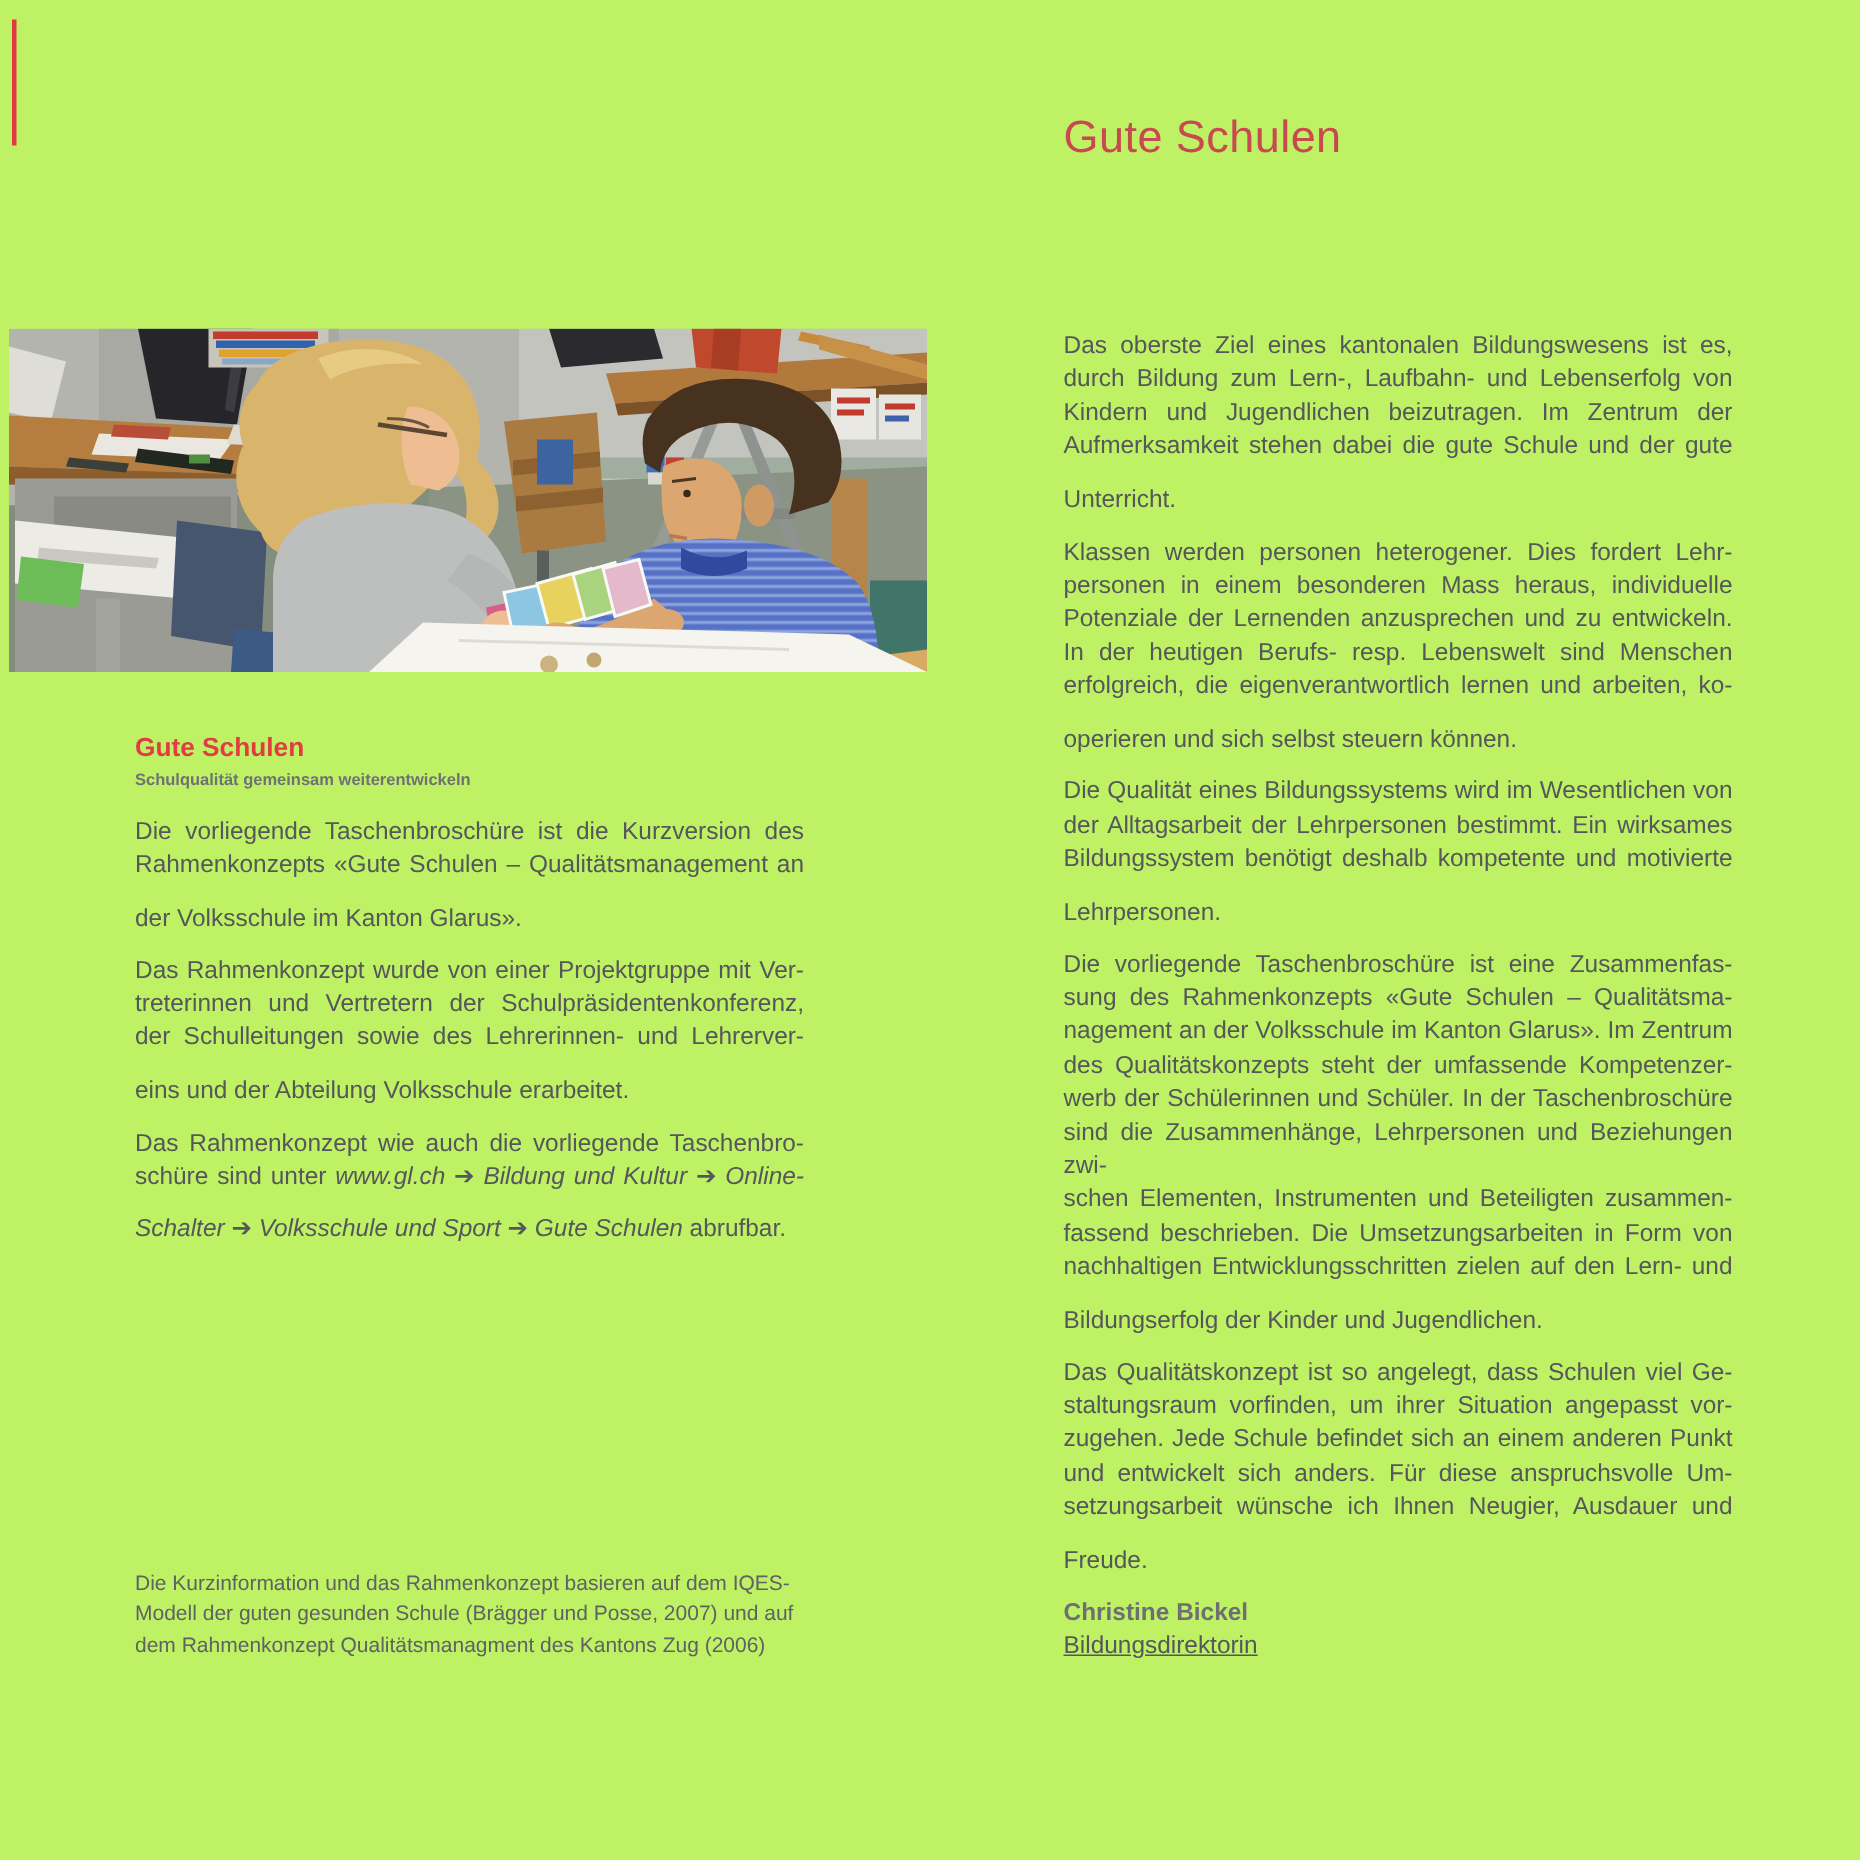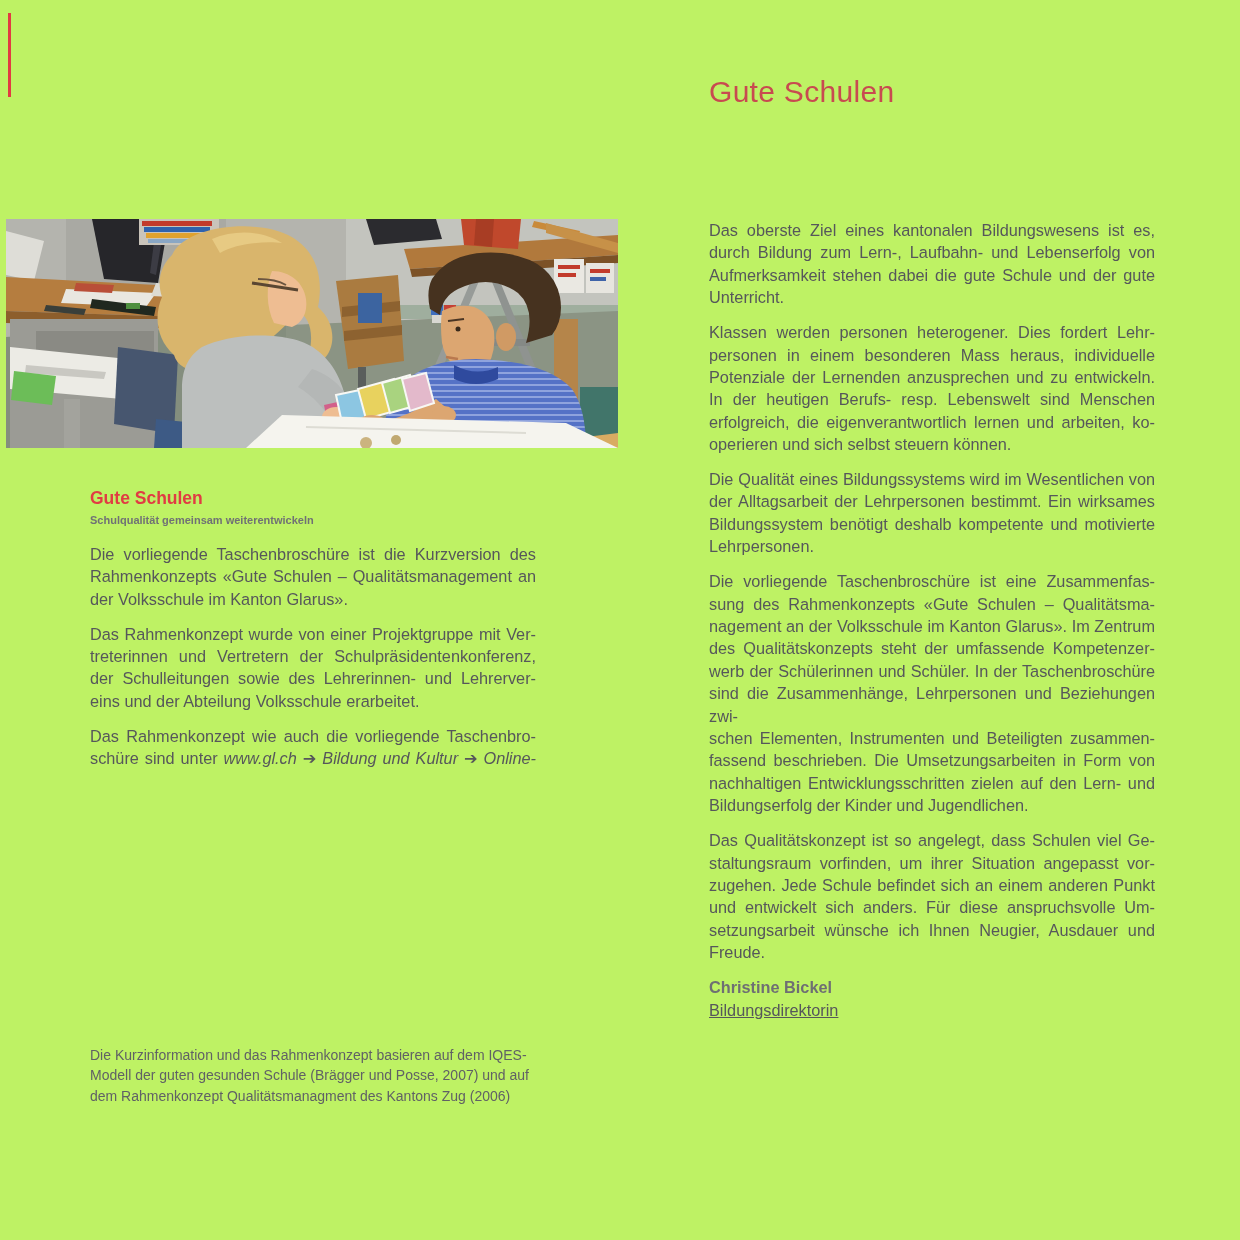--- a/index.html
+++ b/index.html
@@ -19,21 +19,21 @@
 
   .col { position:absolute; font-size:16.3px; line-height:22.4px; color:#56575b; }
   .leftcol  { left:90px;  top:487px; width:446px; }
   .rightcol { left:709px; top:219px; width:446px; }
 
   .h-red  { color:#e13b43; font-weight:bold; font-size:17.5px; line-height:22.4px; margin:0; }
   .h-sub  { color:#707175; font-weight:bold; font-size:11px; line-height:22.4px; margin:0 0 11px 0; }
 
   .para { margin:0 0 12.5px 0; }
   .pline { text-align:justify; text-align-last:justify; }
-  .pline.last { text-align-last:left; }
+  .pline.last { text-align-last:left;margin-top:13px; }
   .it { font-style:italic; }
   .arrow { font-style:normal; }
 
   .signature { margin-top:10px; }
   .sig-name { font-weight:bold; color:#6e6f73; }
   .sig-role { color:#56575b;text-decoration:underline; }
 
   .footnote {
     position:absolute; left:90px; top:1045px; width:480px;
     font-size:14px; line-height:20.3px; color:#606165;
@@ -171,29 +171,31 @@
         </div>
         <div class="para">
           <div class="pline">Das Rahmenkonzept wurde von einer Projektgruppe mit Ver-</div>
           <div class="pline">treterinnen und Vertretern der Schulpräsidentenkonferenz,</div>
           <div class="pline">der Schulleitungen sowie des Lehrerinnen- und Lehrerver-</div>
           <div class="pline last">eins und der Abteilung Volksschule erarbeitet.</div>
         </div>
         <div class="para">
           <div class="pline">Das Rahmenkonzept wie auch die vorliegende Taschenbro-</div>
           <div class="pline"><span>schüre sind unter </span><span class="it">www.gl.ch</span><span class="arrow"> ➔ </span><span class="it">Bildung und Kultur</span><span class="arrow"> ➔ </span><span class="it">Online-</span></div>
+          <div class="pline last"><span class="it">Schalter</span><span class="arrow"> ➔ </span><span class="it">Volksschule und Sport</span><span class="arrow"> ➔ </span><span class="it">Gute Schulen</span><span> abrufbar.</span></div>
         </div>
       </div>
   </div>
 
   <div class="col rightcol">
     <div>
         <div class="para">
           <div class="pline">Das oberste Ziel eines kantonalen Bildungswesens ist es,</div>
           <div class="pline">durch Bildung zum Lern-, Laufbahn- und Lebenserfolg von</div>
+          <div class="pline">Kindern und Jugendlichen beizutragen. Im Zentrum der</div>
           <div class="pline">Aufmerksamkeit stehen dabei die gute Schule und der gute</div>
           <div class="pline last">Unterricht.</div>
         </div>
         <div class="para">
           <div class="pline">Klassen werden personen heterogener. Dies fordert Lehr-</div>
           <div class="pline">personen in einem besonderen Mass heraus, individuelle</div>
           <div class="pline">Potenziale der Lernenden anzusprechen und zu entwickeln.</div>
           <div class="pline">In der heutigen Berufs- resp. Lebenswelt sind Menschen</div>
           <div class="pline">erfolgreich, die eigenverantwortlich lernen und arbeiten, ko-</div>
           <div class="pline last">operieren und sich selbst steuern können.</div>

